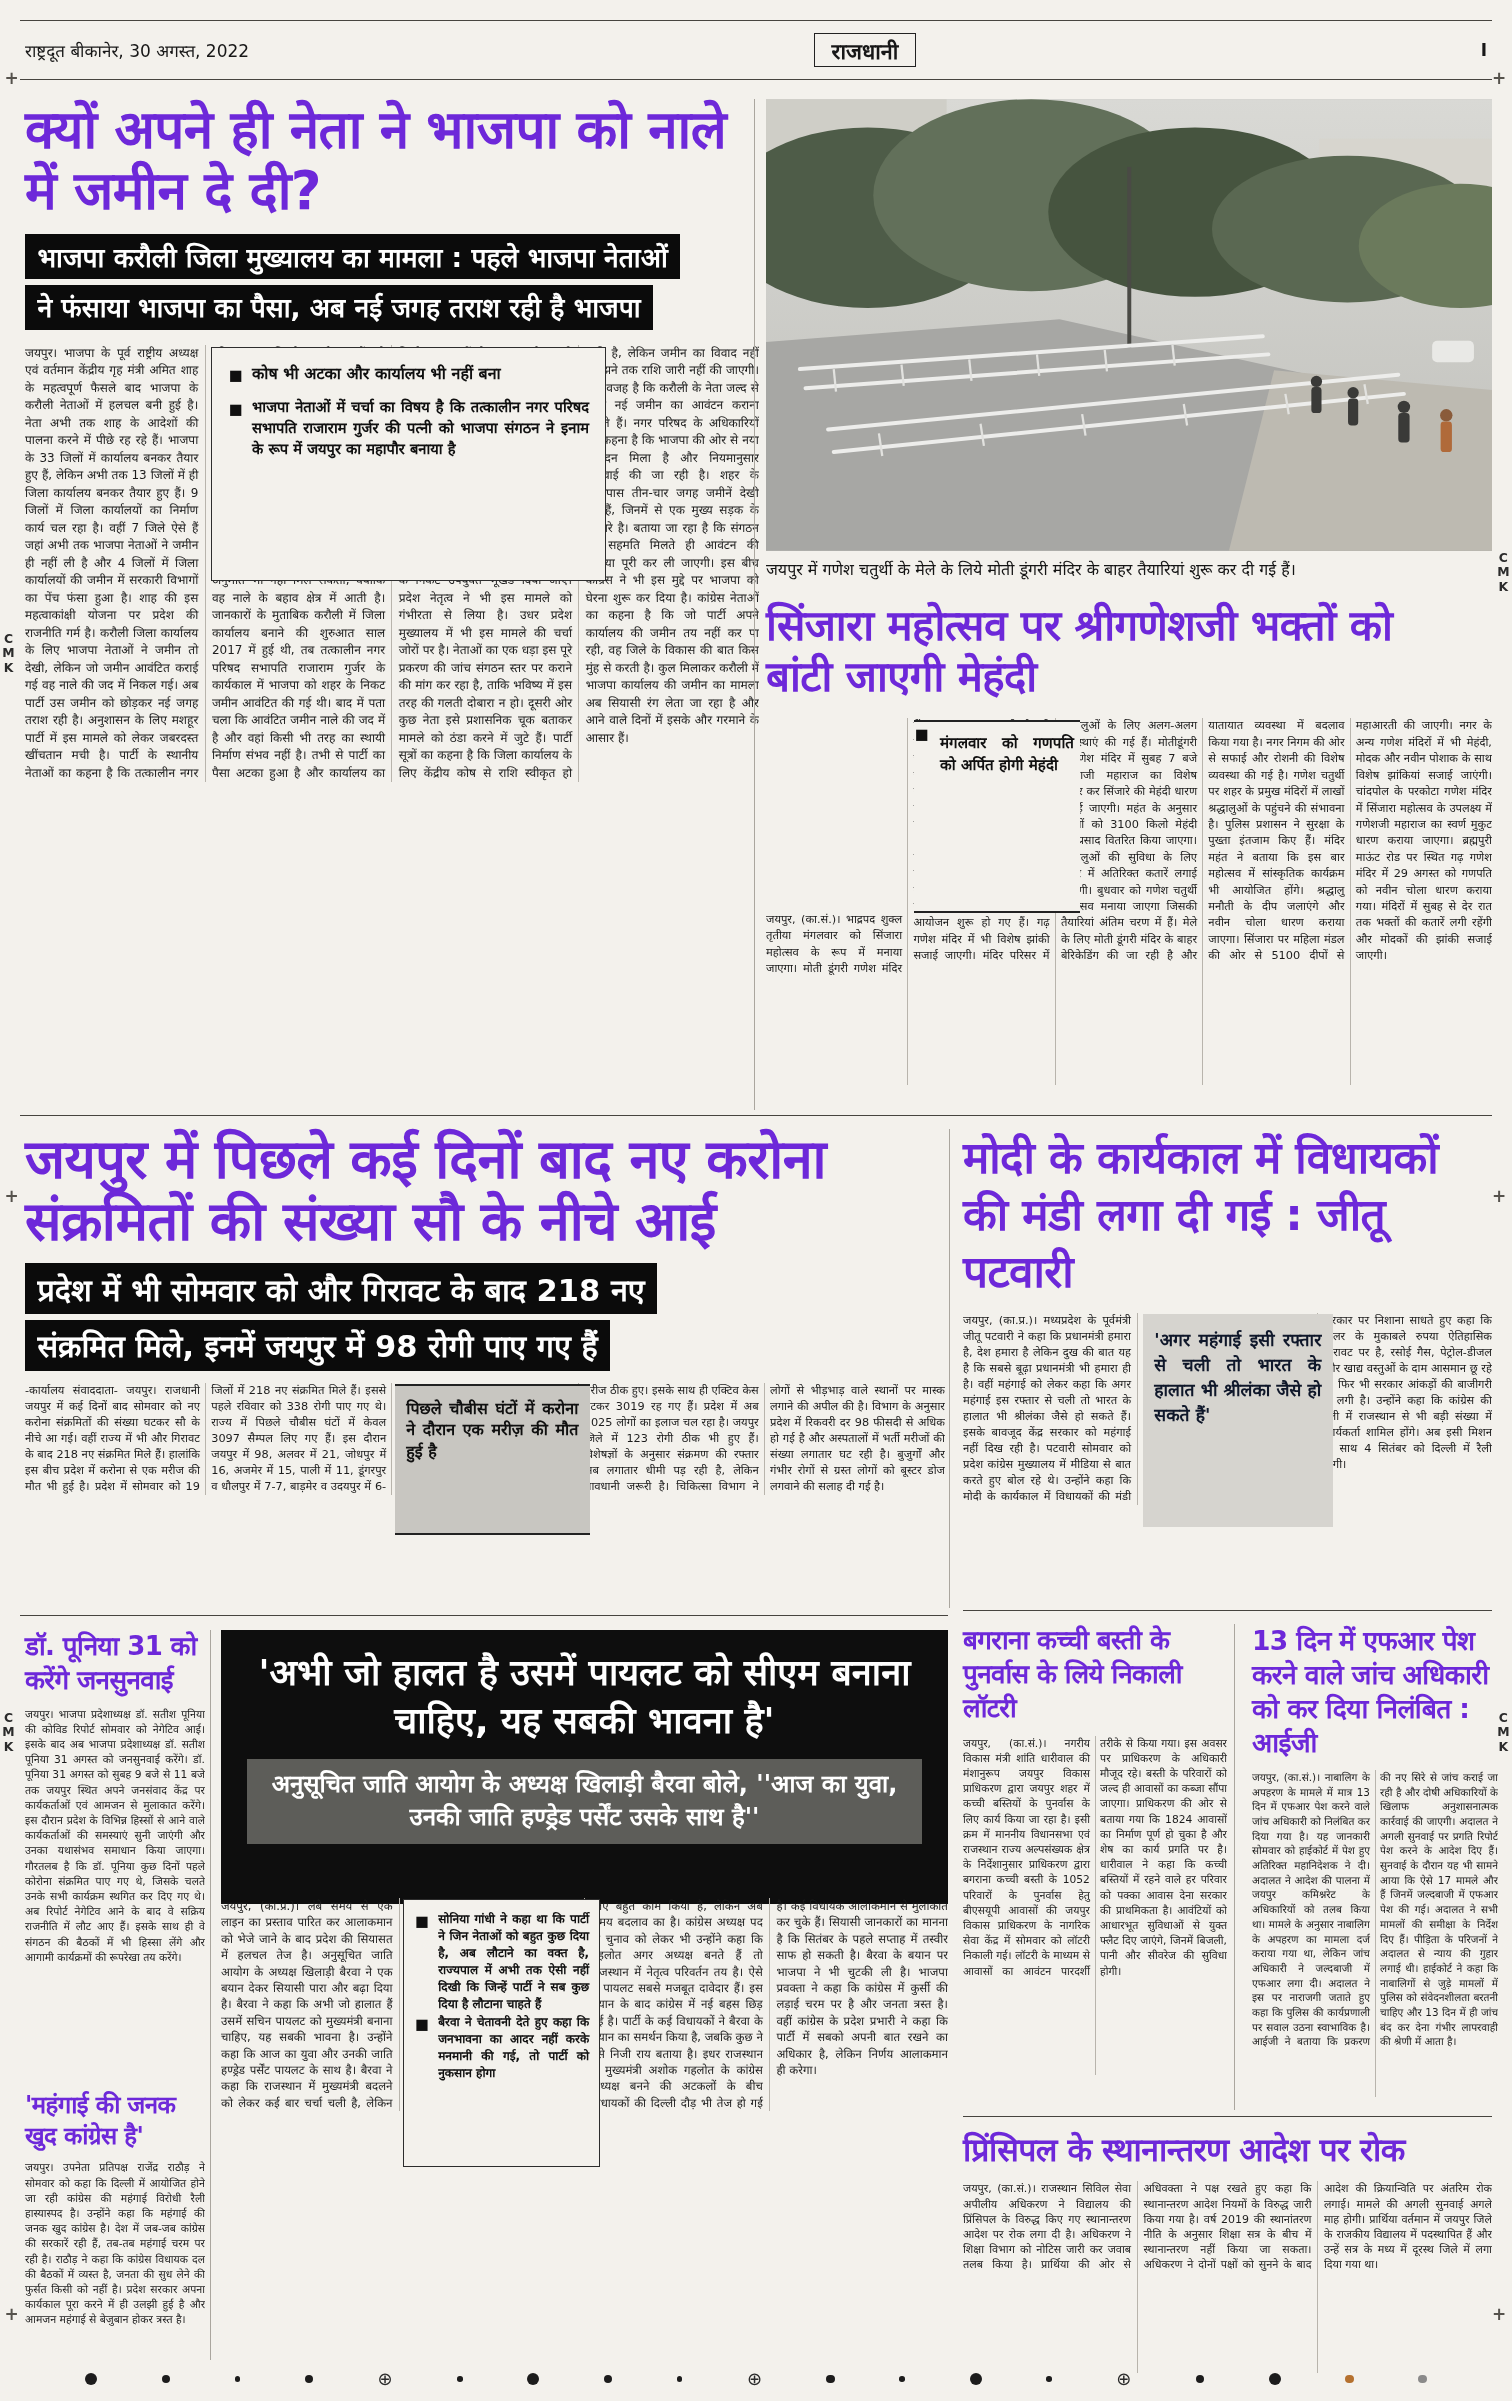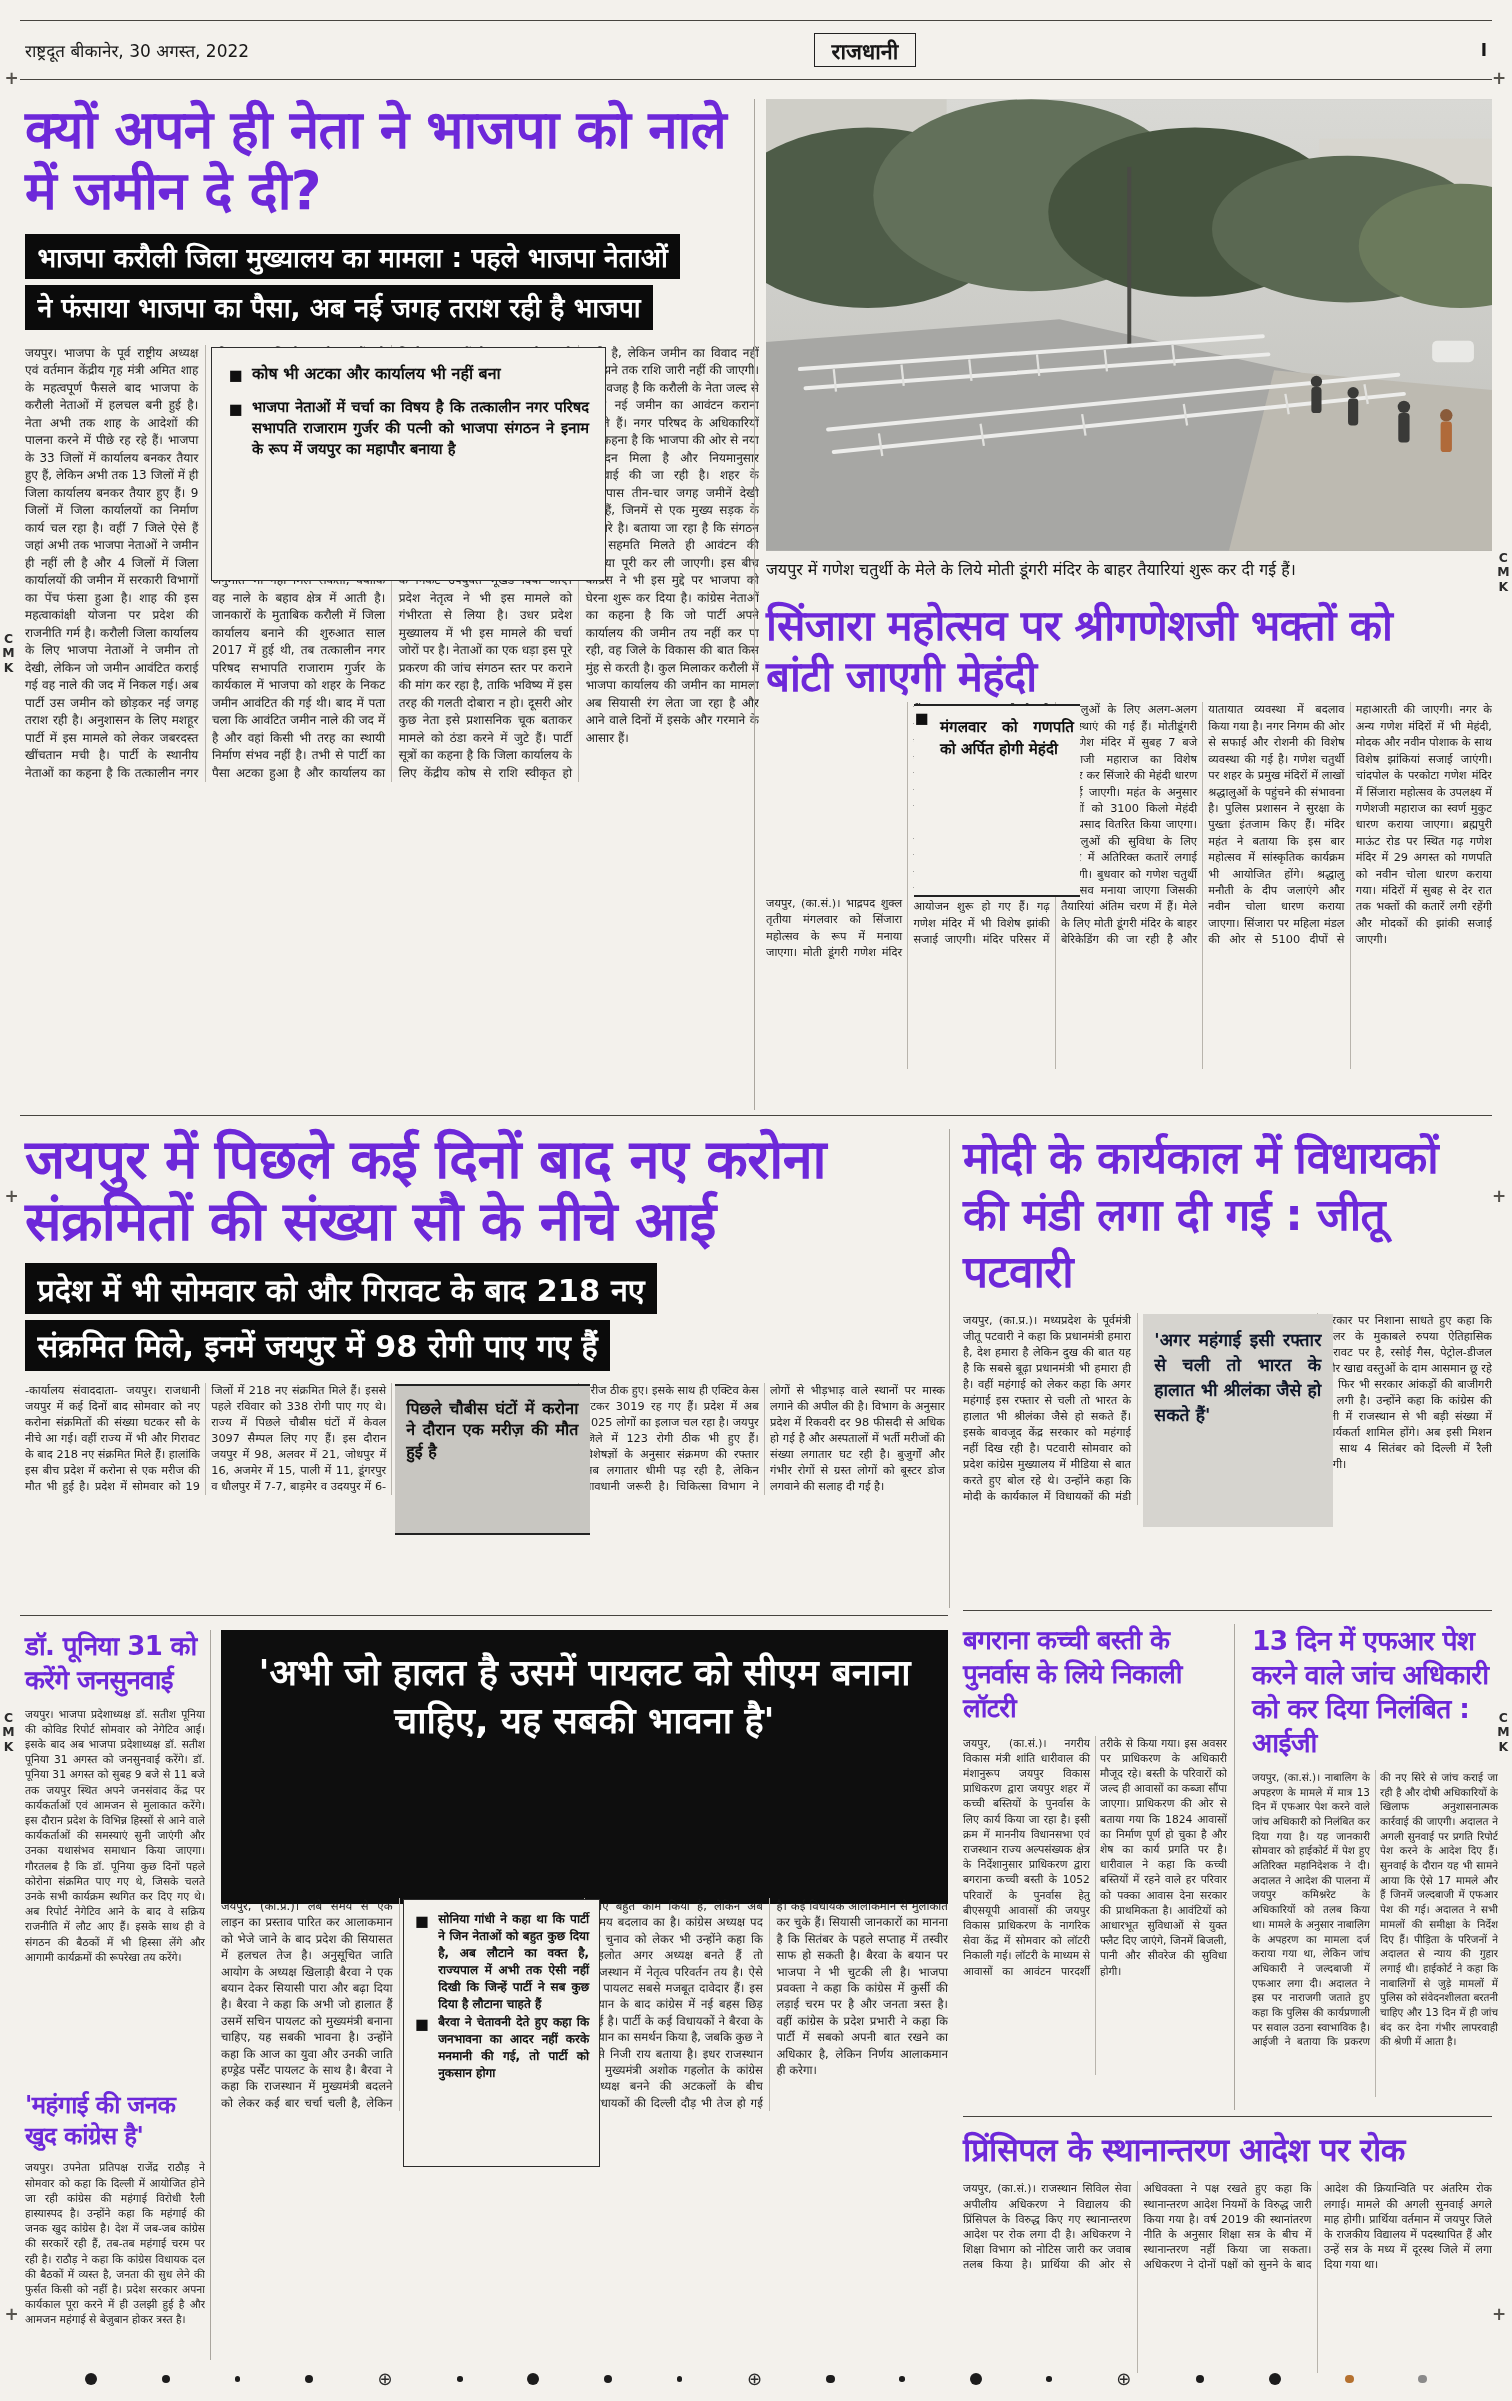--- a/index.html
+++ b/index.html
@@ -136,21 +136,21 @@
         <rect x="1120" y="556" width="20" height="52" rx="6"></rect>
     </g>
     <circle cx="1205" cy="560" r="11" fill="#8a5b3a"></circle>
       <rect x="1195" y="571" width="20" height="54" rx="6" fill="#b06a3a"></rect>
   </svg>
 </div>
 <div class="abs" style="left:766px;top:560px;width:726px;font-size:16px;line-height:1.3;color:#151515">जयपुर में गणेश चतुर्थी के मेले के लिये मोती डूंगरी मंदिर के बाहर तैयारियां शुरू कर दी गई हैं।</div>
 
 <div class="abs" style="left:766px;top:600px;width:726px">
   <div class="headline" style="font-size:42px;line-height:1.22;width:655px">सिंजारा महोत्सव पर श्रीगणेशजी भक्तों को बांटी जाएगी मेहंदी</div>
-  <div class="body-text cols5" style="height:367px;font-size:11.3px;line-height:16.4px">
+  <div class="body-text cols5" style="margin-top:16px;height:367px;font-size:11.3px;line-height:16.4px">
     <div class="inset bullet" style="left:148px;top:1.1px;width:134px;height:169px;border-top:2.8px solid #222;border-bottom:2.8px solid #222;padding:10.2px 5.6px 10.2px 26px;font-size:15.2px;line-height:22px">मंगलवार को गणपति को अर्पित होगी मेहंदी</div>
     <span>जयपुर, (का.सं.)। भाद्रपद शुक्ल तृतीया मंगलवार को सिंजारा महोत्सव के रूप में मनाया जाएगा। मोती डूंगरी गणेश मंदिर में प्रथम पूज्य श्रीगणेशजी महाराज को मेहंदी अर्पित की जाएगी और भक्तों को मेहंदी बांटी जाएगी। मंदिर के महंत के सान्निध्य में गणपति को विशेष पोशाक धारण कराई जाएगी। इसके बाद 1008 मोदकों का भोग लगाया जाएगा। मंगलवार को सिंजारे पर गणेशजी को मेहंदी लगाई जाएगी और प्रसाद के रूप में वितरित की जाएगी। शहर के गणेश मंदिरों में सोमवार से ही आयोजन शुरू हो गए हैं। गढ़ गणेश मंदिर में भी विशेष झांकी सजाई जाएगी। मंदिर परिसर में श्रद्धालुओं के लिए अलग-अलग व्यवस्थाएं की गई हैं। मोतीडूंगरी श्रीगणेश मंदिर में सुबह 7 बजे गणेशजी महाराज का विशेष शृंगार कर सिंजारे की मेहंदी धारण कराई जाएगी। महंत के अनुसार भक्तों को 3100 किलो मेहंदी का प्रसाद वितरित किया जाएगा। श्रद्धालुओं की सुविधा के लिए मंदिर में अतिरिक्त कतारें लगाई जाएंगी। बुधवार को गणेश चतुर्थी महोत्सव मनाया जाएगा जिसकी तैयारियां अंतिम चरण में हैं। मेले के लिए मोती डूंगरी मंदिर के बाहर बेरिकेडिंग की जा रही है और यातायात व्यवस्था में बदलाव किया गया है। नगर निगम की ओर से सफाई और रोशनी की विशेष व्यवस्था की गई है। गणेश चतुर्थी पर शहर के प्रमुख मंदिरों में लाखों श्रद्धालुओं के पहुंचने की संभावना है। पुलिस प्रशासन ने सुरक्षा के पुख्ता इंतजाम किए हैं। मंदिर महंत ने बताया कि इस बार महोत्सव में सांस्कृतिक कार्यक्रम भी आयोजित होंगे। श्रद्धालु मनौती के दीप जलाएंगे और नवीन चोला धारण कराया जाएगा। सिंजारा पर महिला मंडल की ओर से 5100 दीपों से महाआरती की जाएगी। नगर के अन्य गणेश मंदिरों में भी मेहंदी, मोदक और नवीन पोशाक के साथ विशेष झांकियां सजाई जाएंगी। चांदपोल के परकोटा गणेश मंदिर में सिंजारा महोत्सव के उपलक्ष्य में गणेशजी महाराज का स्वर्ण मुकुट धारण कराया जाएगा। ब्रह्मपुरी माऊंट रोड पर स्थित गढ़ गणेश मंदिर में 29 अगस्त को गणपति को नवीन चोला धारण कराया गया। मंदिरों में सुबह से देर रात तक भक्तों की कतारें लगी रहेंगी और मोदकों की झांकी सजाई जाएगी।</span>
   </div>
 </div>
 
 <div class="hrule" style="left:20.3px;right:20.3px;top:1115px"></div>
 
 <div class="abs" style="left:25px;top:1129px;width:920px">
   <div class="headline" style="font-size:54px;line-height:1.14">जयपुर में पिछले कई दिनों बाद नए करोना संक्रमितों की संख्या सौ के नीचे आई</div>
   <div style="margin-top:11.3px">
@@ -213,20 +213,21 @@
   <div class="headline" style="font-size:24px;line-height:1.3">'महंगाई की जनक खुद कांग्रेस है'</div>
   <div class="body-text" style="margin-top:8px;height:220px;font-size:10.7px;line-height:15.2px">
     <span>जयपुर। उपनेता प्रतिपक्ष राजेंद्र राठौड़ ने सोमवार को कहा कि दिल्ली में आयोजित होने जा रही कांग्रेस की महंगाई विरोधी रैली हास्यास्पद है। उन्होंने कहा कि महंगाई की जनक खुद कांग्रेस है। देश में जब-जब कांग्रेस की सरकारें रही हैं, तब-तब महंगाई चरम पर रही है। राठौड़ ने कहा कि कांग्रेस विधायक दल की बैठकों में व्यस्त है, जनता की सुध लेने की फुर्सत किसी को नहीं है। प्रदेश सरकार अपना कार्यकाल पूरा करने में ही उलझी हुई है और आमजन महंगाई से बेजुबान होकर त्रस्त है।</span>
   </div>
 </div>
 
 <div class="vrule" style="left:210px;top:1630px;height:730px"></div>
 
 <div class="abs quotebox" style="left:221px;top:1630px;width:727px;height:255px;padding-top:19px">
   <div class="q" style="font-size:36px;padding:0 34px">'अभी जो हालत है उसमें पायलट को सीएम बनाना चाहिए, यह सबकी भावना है'</div>
+  <div class="sub" style="margin:14.7px 26px 0;padding:9px 13.6px;font-size:24px">अनुसूचित जाति आयोग के अध्यक्ष खिलाड़ी बैरवा बोले, ''आज का युवा, उनकी जाति हण्ड्रेड पर्सेंट उसके साथ है''</div>
 </div>
 <div class="abs body-text cols4" style="left:221px;top:1898px;width:727px;height:461px;font-size:11.6px;line-height:16.4px">
   <div class="inset" style="left:182px;top:1.1px;width:175px;height:243px;border:1.7px solid #2c2c2c;padding:11.3px 10.2px">
     <div class="bullet" style="font-size:12px;line-height:17px;font-weight:600">सोनिया गांधी ने कहा था कि पार्टी ने जिन नेताओं को बहुत कुछ दिया है, अब लौटाने का वक्त है, राज्यपाल में अभी तक ऐसी नहीं दिखी कि जिन्हें पार्टी ने सब कुछ दिया है लौटाना चाहते हैं</div>
     <div class="bullet" style="font-size:12px;line-height:17px;font-weight:600;margin-top:1px">बैरवा ने चेतावनी देते हुए कहा कि जनभावना का आदर नहीं करके मनमानी की गई, तो पार्टी को नुकसान होगा</div>
   </div>
   <span>जयपुर, (का.प्र.)। लंबे समय से एक लाइन का प्रस्ताव पारित कर आलाकमान को भेजे जाने के बाद प्रदेश की सियासत में हलचल तेज है। अनुसूचित जाति आयोग के अध्यक्ष खिलाड़ी बैरवा ने एक बयान देकर सियासी पारा और बढ़ा दिया है। बैरवा ने कहा कि अभी जो हालात हैं उसमें सचिन पायलट को मुख्यमंत्री बनाना चाहिए, यह सबकी भावना है। उन्होंने कहा कि आज का युवा और उनकी जाति हण्ड्रेड पर्सेंट पायलट के साथ है। बैरवा ने कहा कि राजस्थान में मुख्यमंत्री बदलने को लेकर कई बार चर्चा चली है, लेकिन आलाकमान ने अब तक कोई निर्णय नहीं किया है। अगर जनभावना का आदर नहीं करके मनमानी की गई तो पार्टी को नुकसान होगा। बैरवा ने मुख्यमंत्री बदलने के सवाल पर कहा कि यह फैसला तो आलाकमान को करना है, लेकिन कार्यकर्ताओं की भावना साफ है। सोनिया गांधी ने कहा था कि पार्टी ने जिन नेताओं को बहुत कुछ दिया है, अब लौटाने का वक्त है। गहलोत पुराने नेता हैं, 40 साल से राजनीति कर रहे हैं, अब पार्टी को युवाओं पर भरोसा जताना चाहिए। बैरवा ने कहा कि अशोक गहलोत ने प्रदेश के लिए बहुत काम किया है, लेकिन अब समय बदलाव का है। कांग्रेस अध्यक्ष पद के चुनाव को लेकर भी उन्होंने कहा कि गहलोत अगर अध्यक्ष बनते हैं तो राजस्थान में नेतृत्व परिवर्तन तय है। ऐसे में पायलट सबसे मजबूत दावेदार हैं। इस बयान के बाद कांग्रेस में नई बहस छिड़ गई है। पार्टी के कई विधायकों ने बैरवा के बयान का समर्थन किया है, जबकि कुछ ने इसे निजी राय बताया है। इधर राजस्थान में मुख्यमंत्री अशोक गहलोत के कांग्रेस अध्यक्ष बनने की अटकलों के बीच विधायकों की दिल्ली दौड़ भी तेज हो गई है। कई विधायक आलाकमान से मुलाकात कर चुके हैं। सियासी जानकारों का मानना है कि सितंबर के पहले सप्ताह में तस्वीर साफ हो सकती है। बैरवा के बयान पर भाजपा ने भी चुटकी ली है। भाजपा प्रवक्ता ने कहा कि कांग्रेस में कुर्सी की लड़ाई चरम पर है और जनता त्रस्त है। वहीं कांग्रेस के प्रदेश प्रभारी ने कहा कि पार्टी में सबको अपनी बात रखने का अधिकार है, लेकिन निर्णय आलाकमान ही करेगा।</span>
 </div>
 
 <div class="dotsrow">

